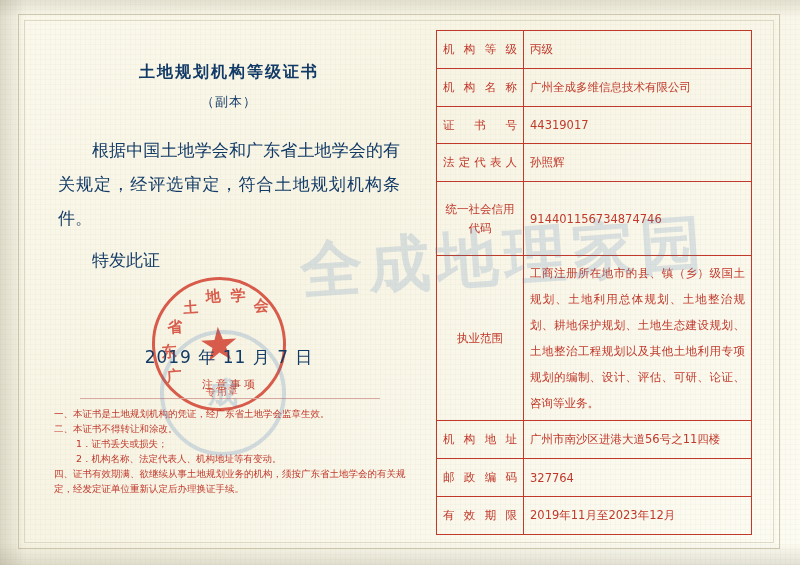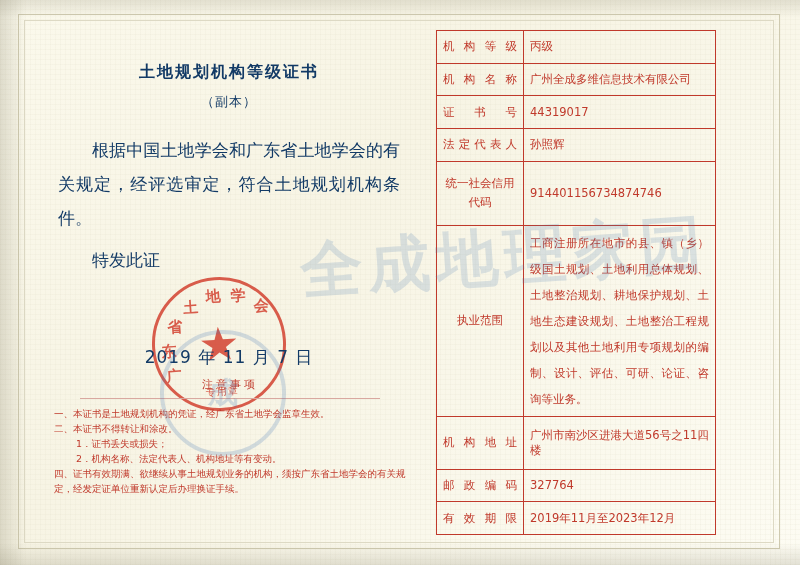--- a/index.html
+++ b/index.html
@@ -92,21 +92,21 @@
     position:absolute;left:14px;top:343px;width:352px;color:#c0392b;
   }
   .notes-title{text-align:center;font-size:11px;letter-spacing:3px;margin-bottom:6px;}
   .notes hr{border:none;border-top:1px solid #d9a8a0;margin:4px 26px 7px 26px;}
   .notes ol{margin:0;padding:0;list-style:none;}
   .notes li{font-size:9.5px;line-height:15px;color:#c0392b;}
   .notes li.sub{padding-left:22px;}
 
   
   .table-wrap{
-    position:absolute;left:436px;top:30px;width:280px;height:505px;
+    position:absolute;left:436px;top:30px;width:316px;height:505px;
   }
   table.cert{
     border-collapse:collapse;width:100%;height:100%;
     table-layout:fixed;
   }
   table.cert td{
     border:1px solid #c0392b;
     color:#c0392b;
     font-size:11.5px;
     padding:4px 6px;

